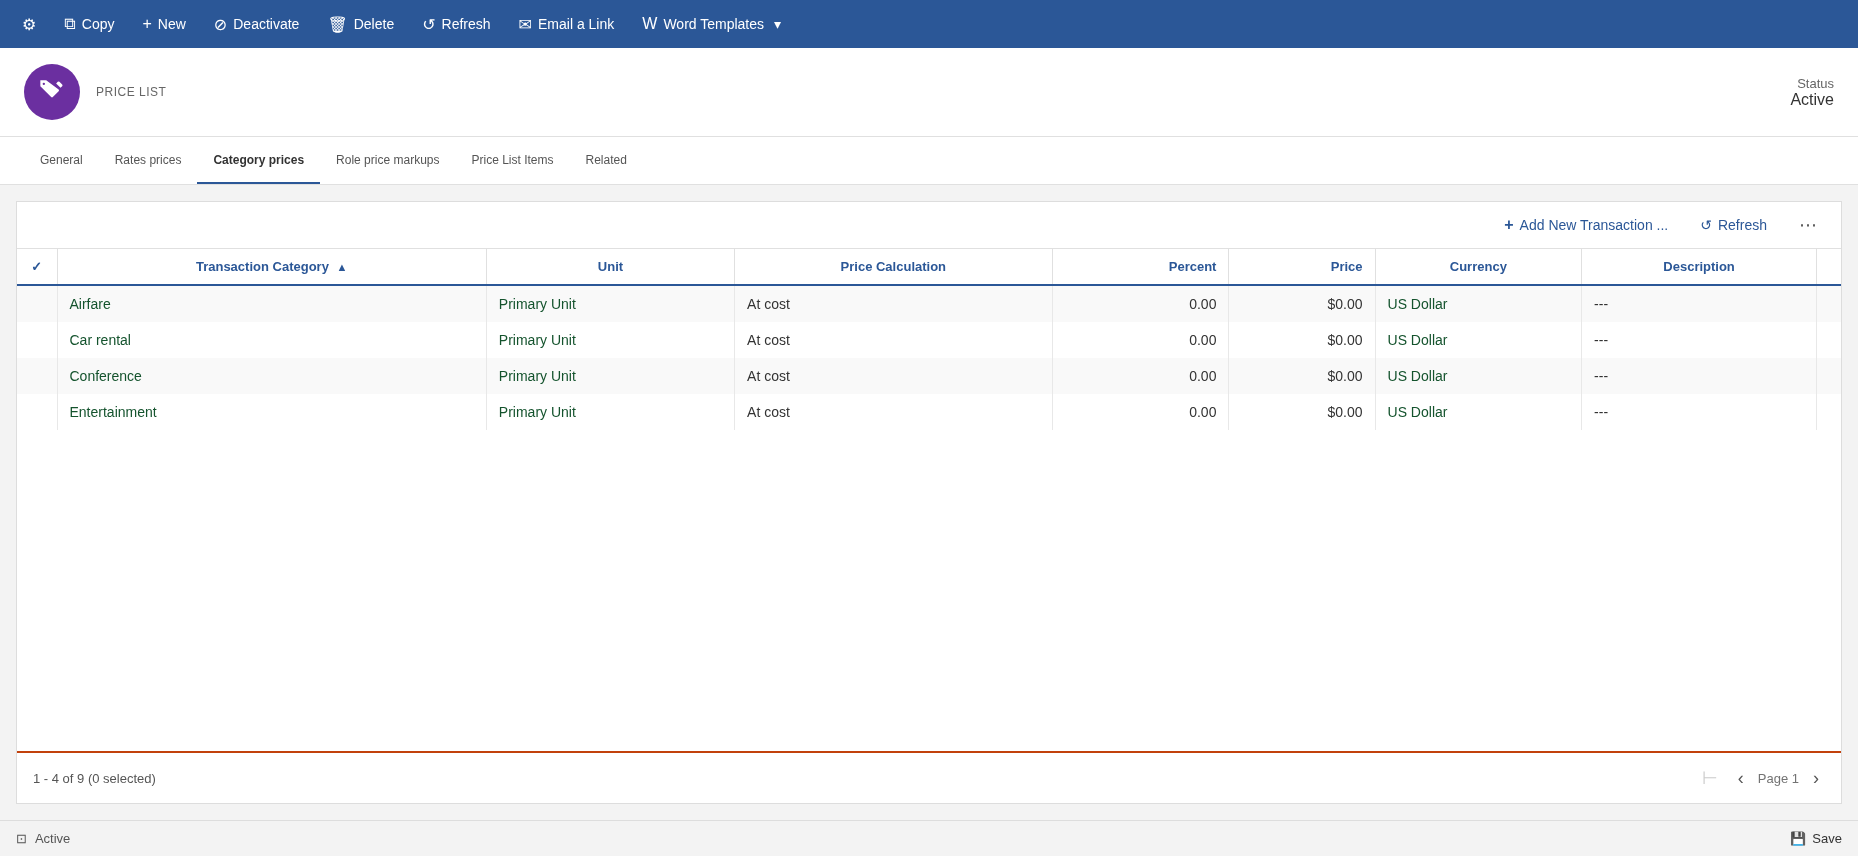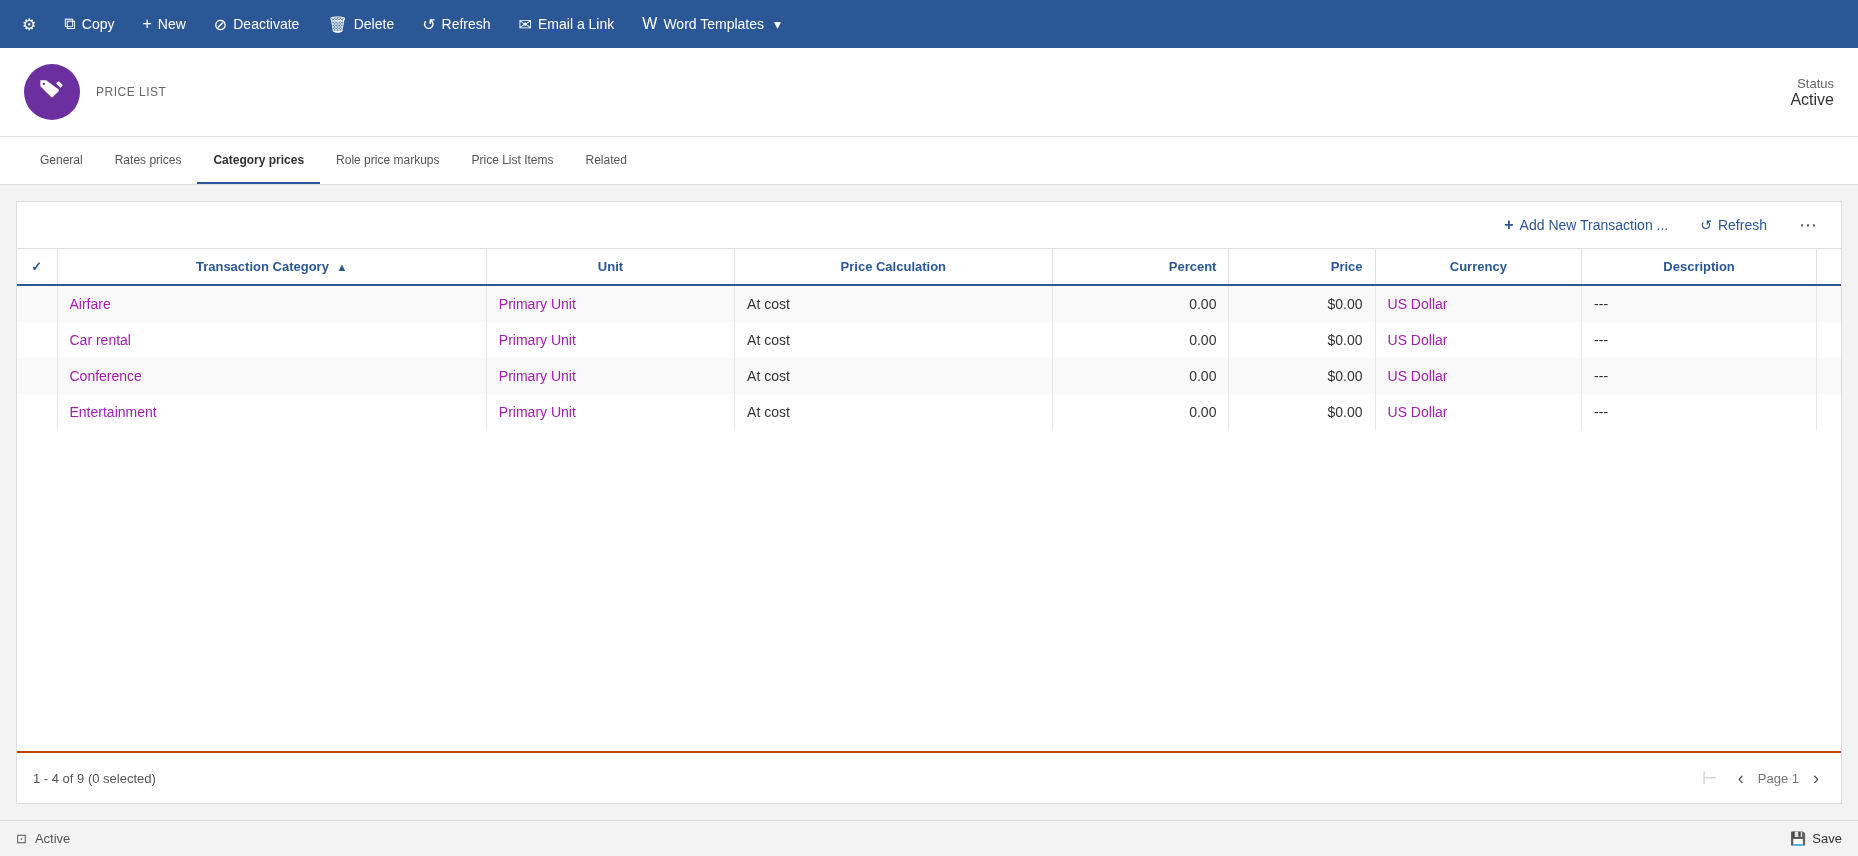--- a/index.html
+++ b/index.html
@@ -161,21 +161,21 @@
     tbody tr:nth-child(even) { background: #fff; }
     td {
       padding: 10px 12px;
       font-size: 14px;
       color: #333;
       border-right: 1px solid #e8e8e8;
       white-space: nowrap;
     }
     td:last-child { border-right: none; }
     td.check-col { text-align: center; }
-    td.link-cell { color: #a21caf; cursor: pointer; }
+    td.link-cell { color: #14532d; cursor: pointer; }
 
     
     .pagination {
       display: flex;
       align-items: center;
       justify-content: space-between;
       padding: 10px 16px;
       border-top: 2px solid #c2410c;
       font-size: 13px;
       color: #555;

